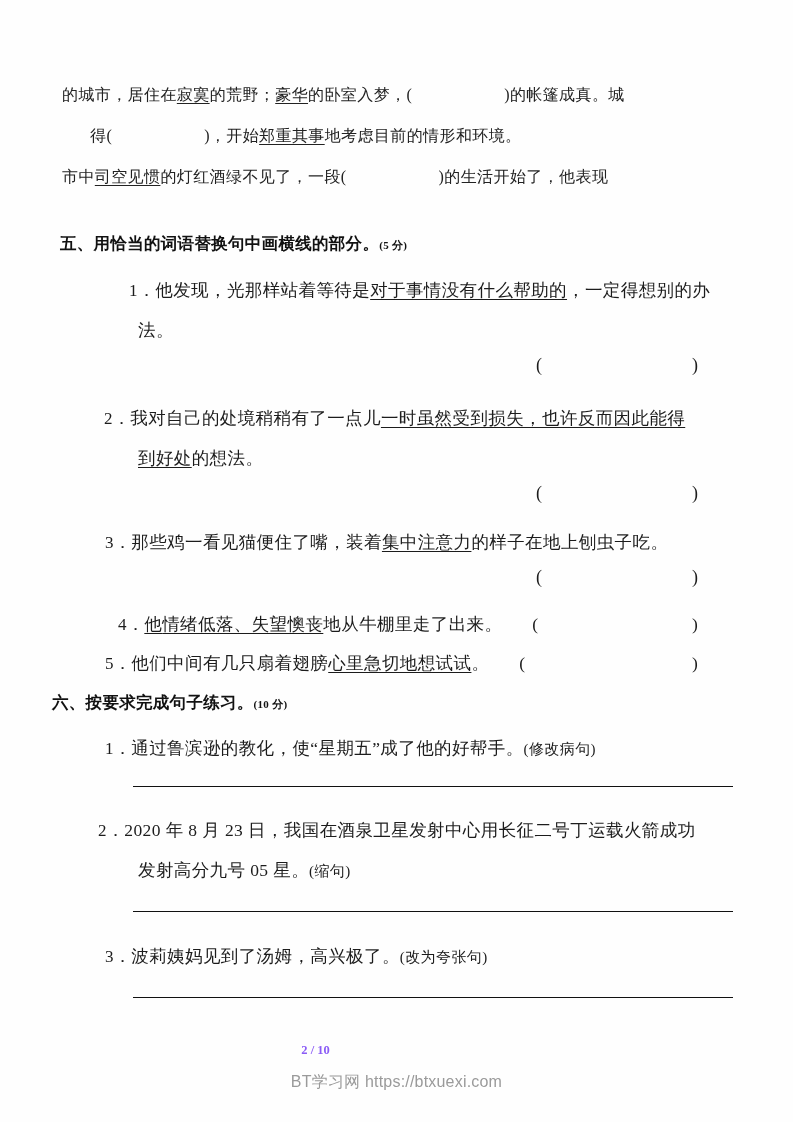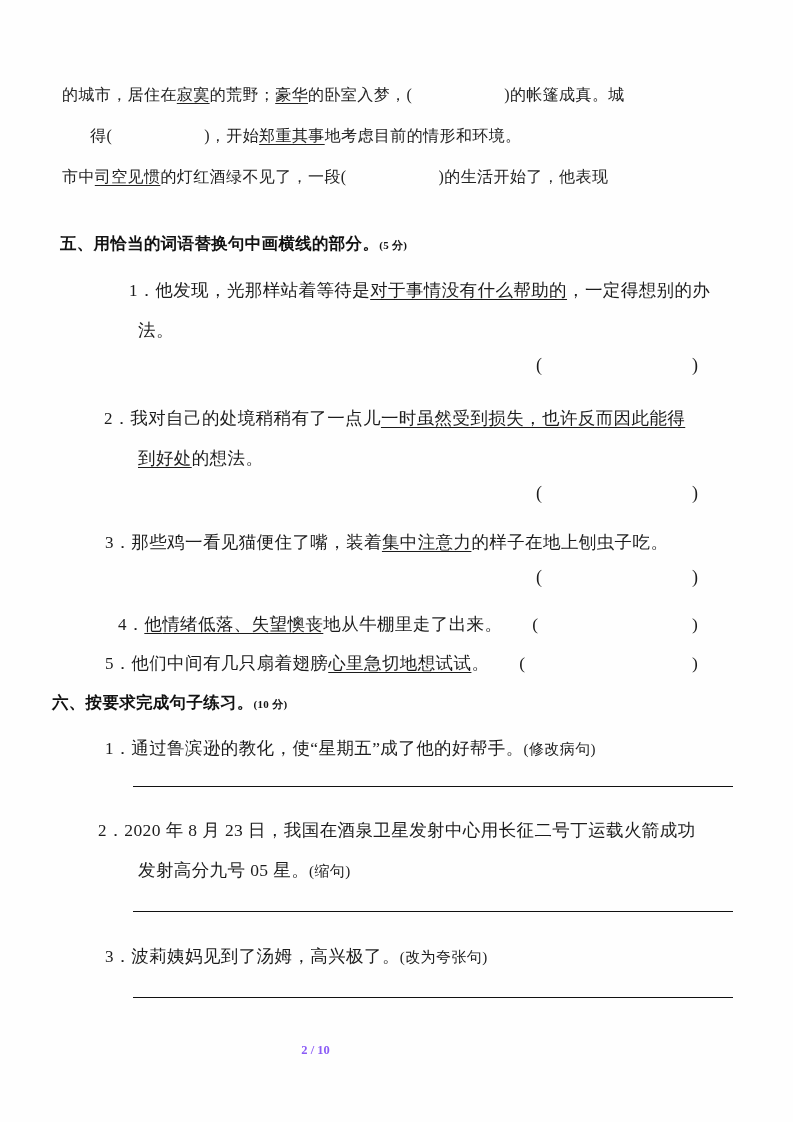--- a/index.html
+++ b/index.html
@@ -183,14 +183,15 @@
     <span>发射高分九号 05 星。</span><span class="q-hint">(缩句)</span>
   </div>
   <div class="answer-rule" style="left:133px; top:911px; width:600px;"></div>
 
   <div class="abs q-text" style="left:105px; top:936px;">
     <span class="q-num">3．</span><span>波莉姨妈见到了汤姆，高兴极了。</span><span class="q-hint">(改为夸张句)</span>
   </div>
   <div class="answer-rule" style="left:133px; top:997px; width:600px;"></div>
 
   <div class="page-number" style="top:1043px;">2 / 10</div>
+  <div class="watermark" style="top:1072px;">BT学习网 https://btxuexi.com</div>
 
 </div>
 
 </body></html>

